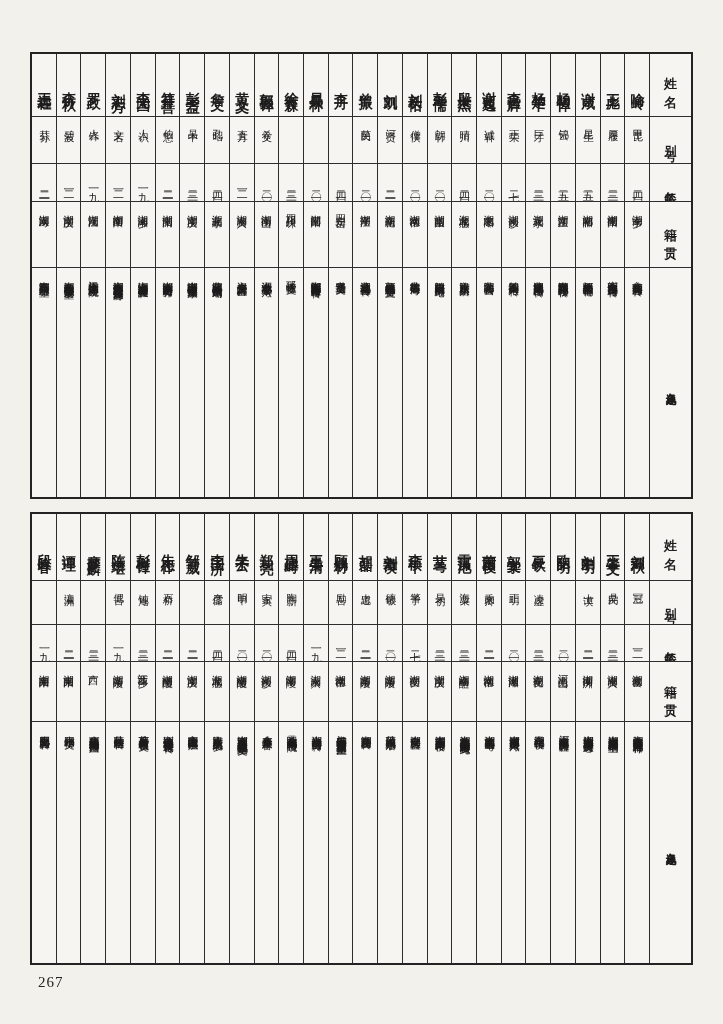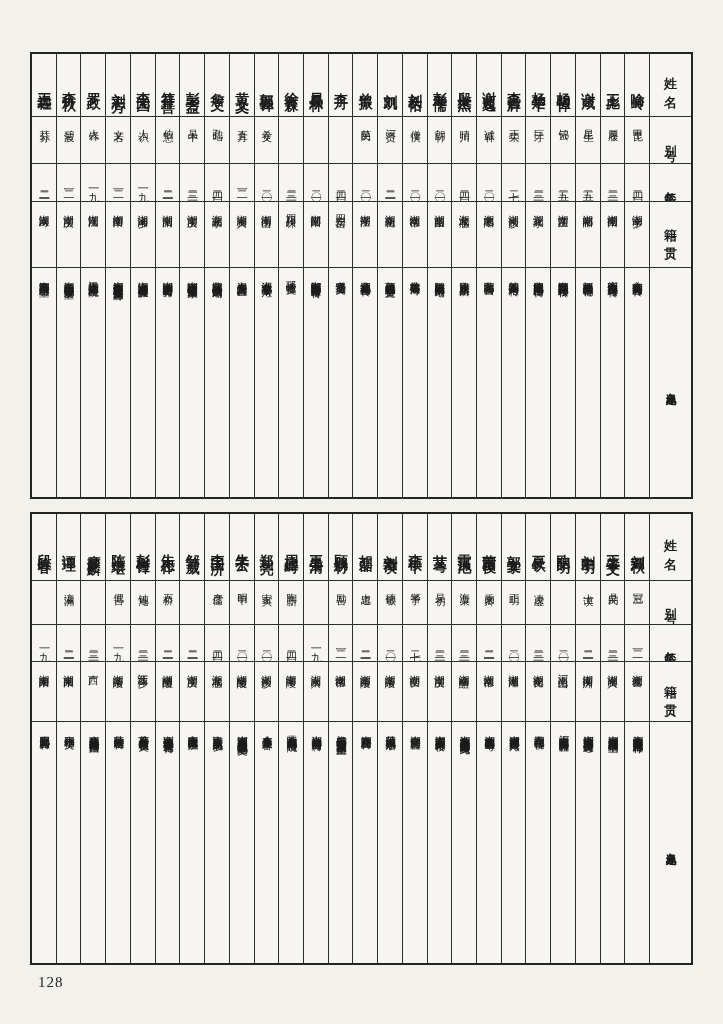--- a/index.html
+++ b/index.html
@@ -966,15 +966,15 @@
         </div>
         <div class="cell c-origin">
           <span>湖南耒阳</span>
         </div>
         <div class="cell c-addr">
           <span>耒阳肥田义昌和转</span>
         </div>
       </div>
     </div>
 
-  <div class="page-number">128</div>
+  <div class="page-number">267</div>
 
 </div>
 
 </body></html>

